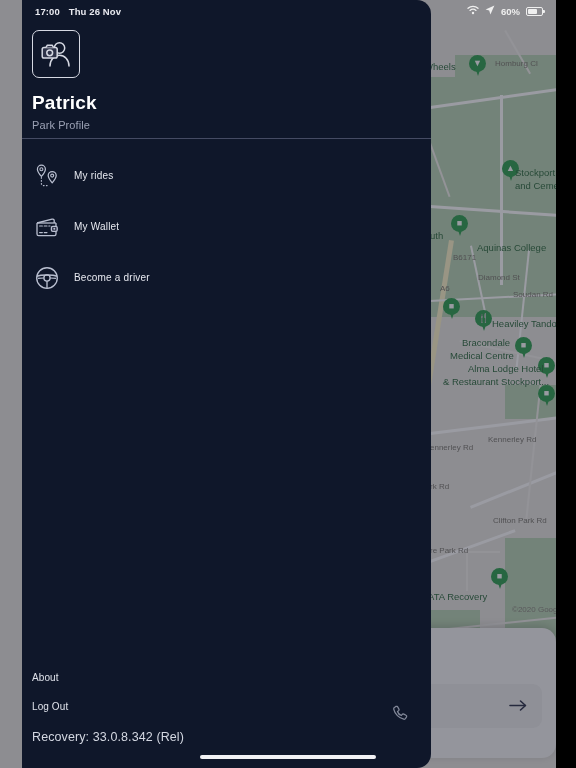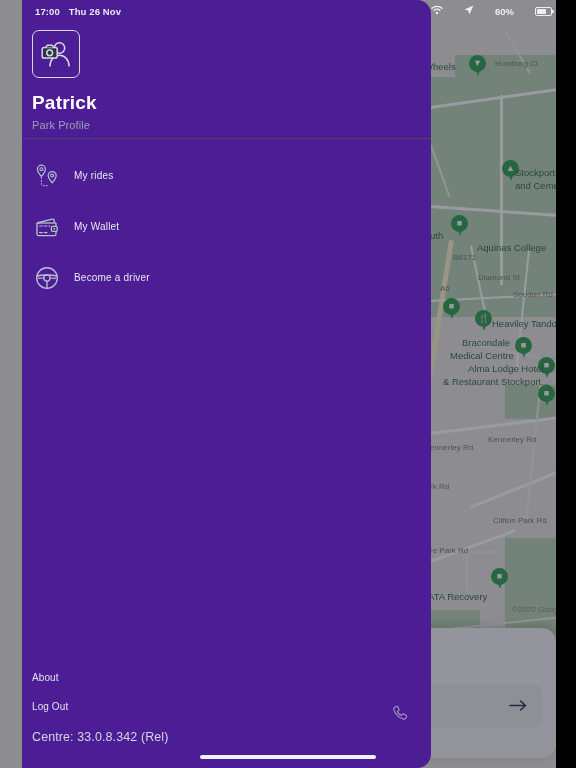--- a/index.html
+++ b/index.html
@@ -110,21 +110,21 @@
     width: 556px; height: 768px;
     background: rgba(30,33,48,0.45);
     pointer-events: none;
   }
 
   
   #drawer {
     position: absolute;
     left: 22px; top: 0;
     width: 409px; height: 768px;
-    background: #4c1d95;
+    background: #0f172a;
     border-top-right-radius: 14px;
     border-bottom-right-radius: 14px;
     color: #fff;
     overflow: hidden;
   }
 
   
   #status-bar {
     position: absolute;
     left: 0; top: 0;
@@ -134,23 +134,23 @@
     font-size: 9.5px;
     color: #e9eaf0;
     font-weight: bold;
   }
   #status-bar .time { margin-right: 9px; letter-spacing: .1px; }
   #status-bar .date { letter-spacing: .1px; }
 
   
   #status-right {
     position: absolute;
-    right: 24px; top: 0;
+    right: 33px; top: 0;
     height: 22px;
-    display: flex; align-items: center; gap: 21px;
+    display: flex; align-items: center; gap: 6px;
     font-size: 9.5px; font-weight: bold;
     color: #efefef;
     z-index: 40;
   }
   #status-right .batt {
     width: 17px; height: 9px;
     border: 1.2px solid #efefef;
     border-radius: 2px;
     position: relative;
     display: inline-block;
@@ -474,21 +474,21 @@
           </svg>
         </span>
         <span class="nav-label">Become a driver</span>
       </div>
 
     </div>
 
     <div id="footer">
       <div class="footer-link">About</div>
       <div class="footer-link">Log Out</div>
-      <div id="version-text">Centre: 33.0.8.342 (Rel)</div>
+      <div id="version-text">Recovery: 33.0.8.342 (Rel)</div>
     </div>
 
     <span id="phone-icon">
       <svg width="18" height="18" viewBox="0 0 18 18" fill="none">
         <path d="M5.1 2.4 C5.7 2.1 6.4 2.3 6.7 2.9 L7.9 5.1 C8.2 5.7 8 6.4 7.5 6.8
                  L6.5 7.5 C6.9 9 8.9 11 10.4 11.5 L11.1 10.5 C11.5 10 12.2 9.8 12.8 10.1
                  L15 11.3 C15.6 11.6 15.8 12.3 15.5 12.9 L14.7 14.3
                  C14.3 15 13.5 15.4 12.7 15.2 C8.1 14.2 3.8 9.9 2.8 5.3
                  C2.6 4.5 3 3.7 3.7 3.3 Z" stroke="#c9cedd" stroke-width="1.25" fill="none" stroke-linejoin="round"></path>
       </svg>

